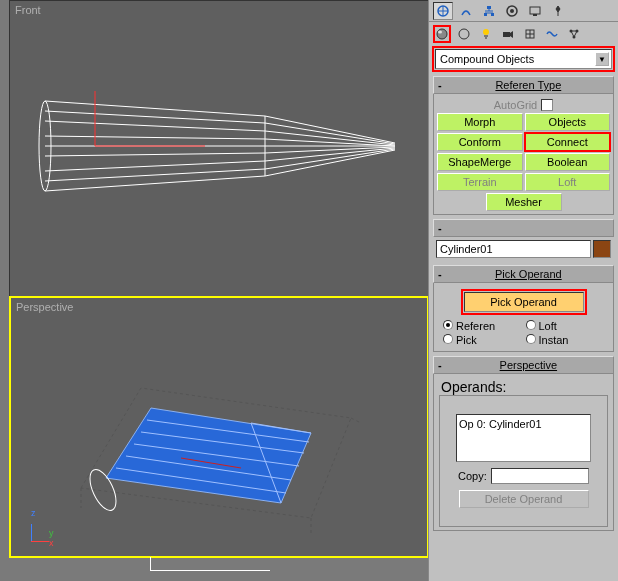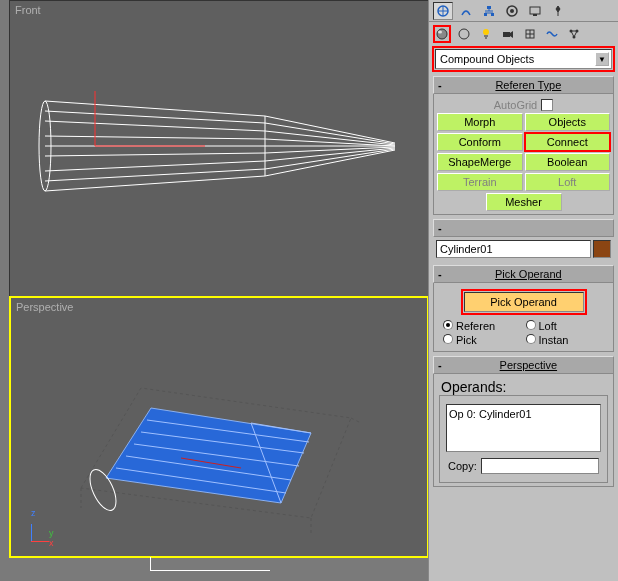--- a/index.html
+++ b/index.html
@@ -65,21 +65,21 @@
     
     .operand-list { height: 48px; background: #fff; border: 1px inset #888; padding: 2px; margin: 2px 0; overflow: hidden; }
     .operand-item { font-size: 11px; line-height: 14px; }
     
     .name-row { display: flex; align-items: center; gap: 4px; padding: 4px 2px 2px 2px; }
     .name-field { flex: 1; height: 16px; background: #fff; border: 1px inset #888; }
     
     .delete-btn { width: 130px; height: 18px; margin: 4px auto 2px auto; background: #c0c0c0; border: 1px outset #fff; display: flex; align-items: center; justify-content: center; color: #808080; }
     
     .group-label { font-size: 14px; padding: 2px 4px 0 4px; }
-    .group-box { border: 1px solid #888; margin: 0 2px; padding: 6px; }
+    .group-box { border: 1px solid #888; margin: 0 2px; padding: 16px; }
     
     .bottom-line { position: absolute; left: 150px; bottom: 10px; width: 120px; height: 1px; background: #fff; }
     .bottom-vline { position: absolute; left: 150px; bottom: 10px; width: 1px; height: 14px; background: #fff; }
   </style>
 </head>
 <body>
 
 <div class="viewports">
   <div class="viewport front">
     <span class="viewport-label">Front</span>
@@ -326,16 +326,17 @@
     <div class="rollout-body">
       <div class="group-label">Operands:</div>
       <div class="group-box">
         <div class="operand-list">
           <div class="operand-item">Op 0: Cylinder01</div>
         </div>
         <div class="name-row">
           <span>Copy:</span>
           <div class="name-field"></div>
         </div>
+        <div class="delete-btn">Delete Operand</div>
       </div>
     </div>
   </div>
 </div>
 
 </body></html>

